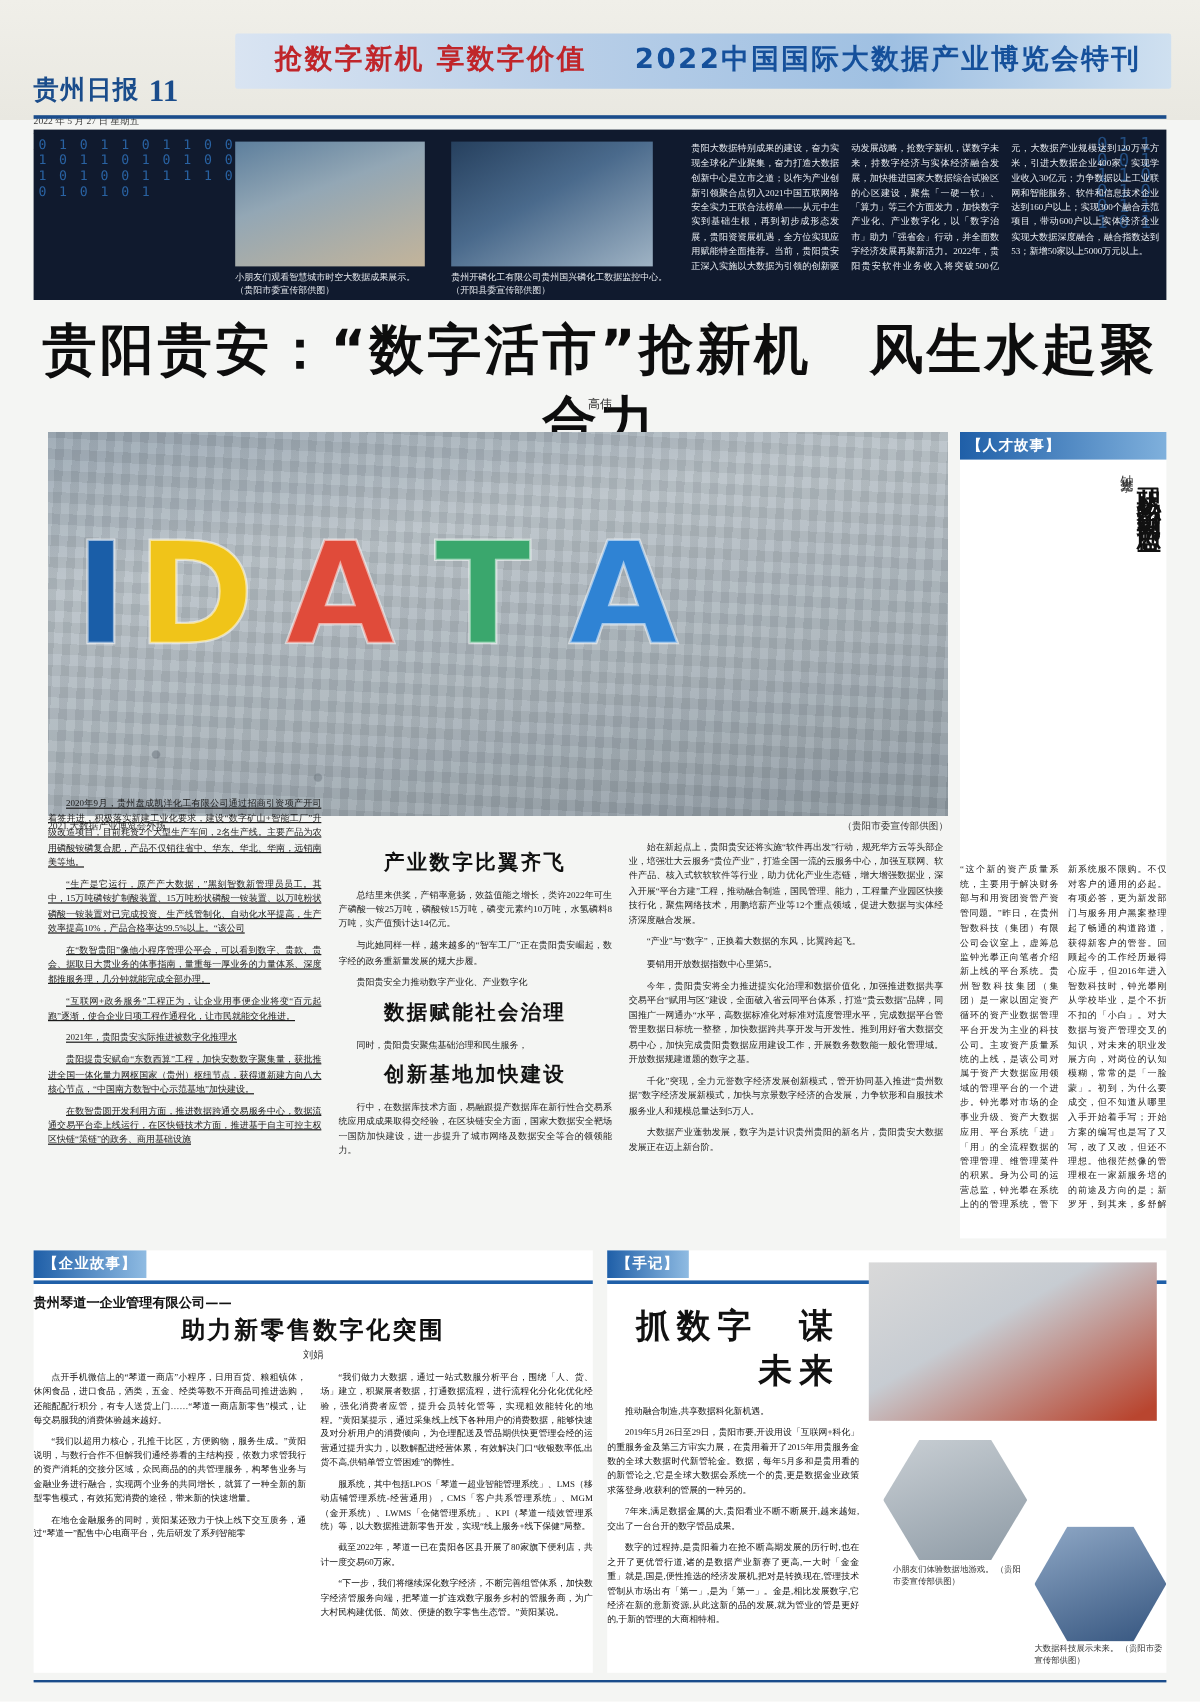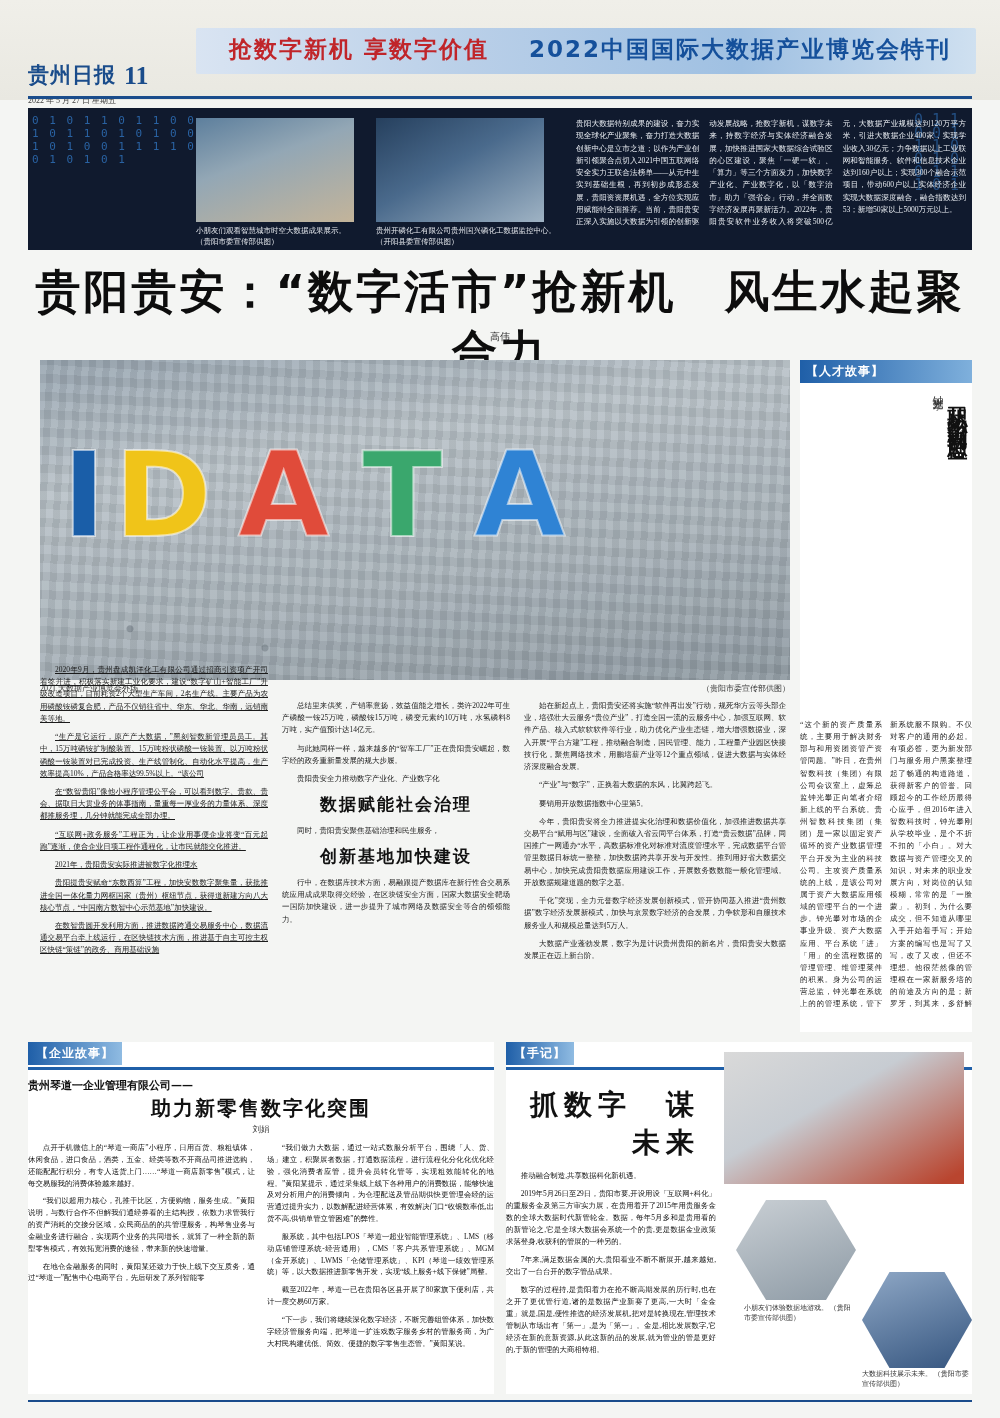--- a/index.html
+++ b/index.html
@@ -272,20 +272,21 @@
     <p style="margin:0 0 6px 0;text-indent:2em;">2020年9月，贵州盘成凯洋化工有限公司通过招商引资项产开司着签并进，积极落实新建工业化要求，建设“数字矿山+智能工厂”升级改造项目，目前耗资2个大型生产车间，2名生产线。主要产品为农用磷酸铵磷复合肥，产品不仅销往省中、华东、华北、华南，远销南美等地。</p>
     <p style="margin:0 0 6px 0;text-indent:2em;">“生产是它运行，原产产大数据，”黑刻智数新管理员员工。其中，15万吨磷铵扩制酸装置、15万吨粉状磷酸一铵装置、以万吨粉状磷酸一铵装置对已完成投资、生产线管制化、自动化水平提高，生产效率提高10%，产品合格率达99.5%以上。“该公司</p>
     <p style="margin:0 0 6px 0;text-indent:2em;">在“数智贵阳”像他小程序管理公平会，可以看到数字、贵款、贵会、据取日大贯业务的体事指南，量重每一厚业务的力量体系、深度都推服务理，几分钟就能完成全部办理。</p>
     <p style="margin:0 0 6px 0;text-indent:2em;">“互联网+政务服务”工程正为，让企业用事便企业将变“百元起跑”逐渐，使合企业日项工程作通程化，让市民就能交化推进。</p>
     <p style="margin:0 0 6px 0;text-indent:2em;">2021年，贵阳贵安实际推进被数字化推理水</p>
     <p style="margin:0 0 6px 0;text-indent:2em;">贵阳提贵安赋命“东数西算”工程，加快安数数字聚集量，获批推进全国一体化量力网枢国家（贵州）枢纽节点，获得道新建方向八大核心节点，“中国南方数智中心示范基地”加快建设。</p>
     <p style="margin:0;text-indent:2em;">在数智贵圆开发利用方面，推进数据跨通交易服务中心，数据流通交易平台牵上线运行，在区快链技术方面，推进基于自主可控主权区快链“策链”的政务、商用基础设施</p>
   </div>
 
   <div class="colblock" style="left:282px;top:700px;width:228px;height:330px;overflow:hidden;">
+    <div class="subhead">产业数字比翼齐飞</div>
     <p style="margin:0 0 6px 0;text-indent:2em;">总结里来供奖，产销率意扬，效益值能之增长，类许2022年可生产磷酸一铵25万吨，磷酸铵15万吨，磷变元素约10万吨，水氢磷料8万吨，实产值预计达14亿元。</p>
     <p style="margin:0 0 6px 0;text-indent:2em;">与此她同样一样，越来越多的“智车工厂”正在贵阳贵安崛起，数字经的政务重新量发展的规大步履。</p>
     <p style="margin:0 0 4px 0;text-indent:2em;">贵阳贵安全力推动数字产业化、产业数字化</p>
     <div class="subhead">数据赋能社会治理</div>
     <p style="margin:0 0 4px 0;text-indent:2em;">同时，贵阳贵安聚焦基础治理和民生服务，</p>
     <div class="subhead">创新基地加快建设</div>
     <p style="margin:0;text-indent:2em;">行中，在数据库技术方面，易融跟提产数据库在新行性合交易系统应用成成果取得交经验，在区块链安全方面，国家大数据安全靶场一国防加快建设，进一步提升了城市网络及数据安全等合的领领能力。</p>
   </div>
 
   <div class="colblock" style="left:524px;top:700px;width:262px;height:330px;overflow:hidden;">

